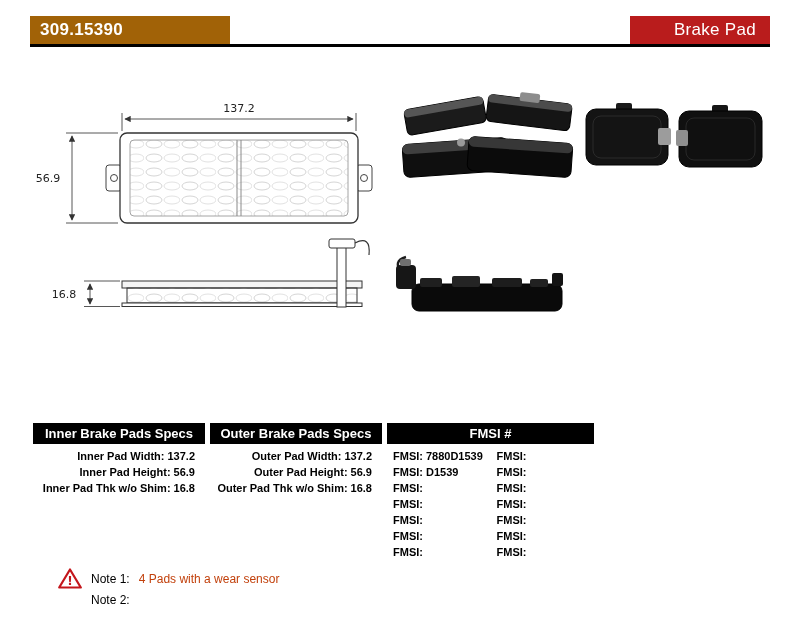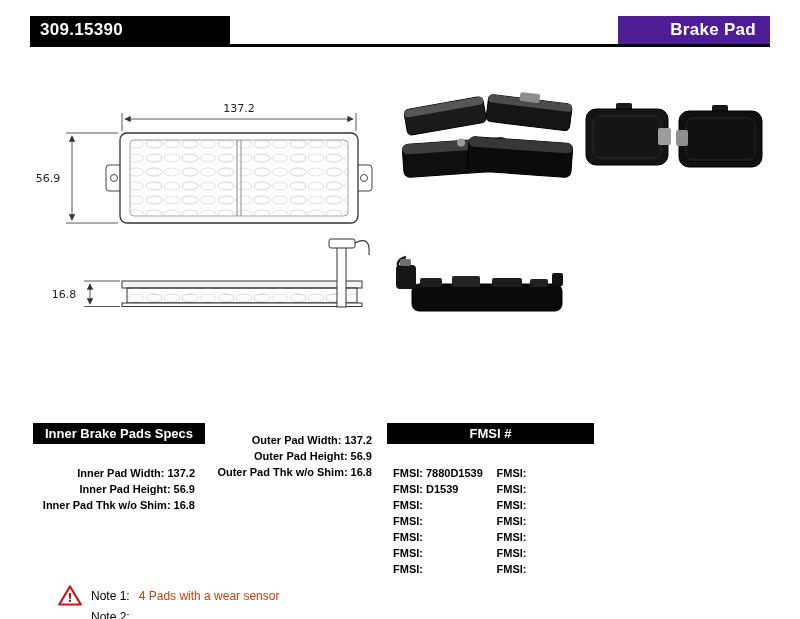--- a/index.html
+++ b/index.html
@@ -2,36 +2,36 @@
 <html><head>
 <meta charset="utf-8">
 <style>
   * { margin:0; padding:0; box-sizing:border-box; }
   html,body { background:#fff; }
   body { font-family:"Liberation Sans", sans-serif; }
   .page { width:800px; height:619px; background:#fff; position:relative; overflow:hidden; }
 
   
   .topbar { margin:16px 30px 0 30px; border-bottom:3px solid #000; display:flex; justify-content:space-between; align-items:flex-end; }
-  .pn-box { background:#000000; color:#fff; font-size:17px; font-weight:bold; padding:4px 12px 4px 10px; width:200px; letter-spacing:.3px; }
-  .type-box { background:#4c1d95; color:#fff; font-size:17px; font-weight:bold; padding:4px 14px; width:152px; text-align:right; letter-spacing:.3px; }
+  .pn-box { background:#a16207; color:#fff; font-size:17px; font-weight:bold; padding:4px 12px 4px 10px; width:200px; letter-spacing:.3px; }
+  .type-box { background:#b91c1c; color:#fff; font-size:17px; font-weight:normal; padding:4px 14px; width:140px; text-align:right; letter-spacing:.3px; }
 
   
   .diagram-wrap { margin-top:6px; }
   .diagram-svg { display:block; }
   .dimtext { font:11px "DejaVu Sans", sans-serif; fill:#222; }
 
   
   .specs { display:flex; gap:5px; padding-left:33px; margin-top:8px; }
   .col-inner { width:172px; }
   .col-outer { width:172px; }
   .col-fmsi  { width:207px; }
   .col-related { width:171px; }
   .col-head { background:#000; color:#fff; font-weight:bold; font-size:13px; text-align:center; height:21px; line-height:21px;margin-top:12px; }
-  .col-body { padding-top:21px; }
+  .col-body { padding-top:4px; }
   .row { font-weight:bold; font-size:11px; line-height:16px; color:#000; white-space:nowrap; }
   .rows-right .row { text-align:right; padding-right:10px; }
   .val { margin-left:3px; }
   .val:empty { display:none; }
   .fmsi-body { display:flex; }
   .fmsi-sub { width:50%; padding-left:6px; }
   .related-body { padding-left:8px; }
 
   
   .notes { margin:8px 0 0 58px; }
@@ -158,20 +158,21 @@
     <div class="col-inner">
       <div class="col-head">Inner Brake Pads Specs</div>
       <div class="col-body rows-right">
         <div class="row"><span class="lbl">Inner Pad Width:</span><span class="val">137.2</span></div>
         <div class="row"><span class="lbl">Inner Pad Height:</span><span class="val">56.9</span></div>
         <div class="row"><span class="lbl">Inner Pad Thk w/o Shim:</span><span class="val">16.8</span></div>
       </div>
     </div>
 
     <div class="col-outer">
+      <div class="col-head">Outer Brake Pads Specs</div>
       <div class="col-body rows-right">
         <div class="row"><span class="lbl">Outer Pad Width:</span><span class="val">137.2</span></div>
         <div class="row"><span class="lbl">Outer Pad Height:</span><span class="val">56.9</span></div>
         <div class="row"><span class="lbl">Outer Pad Thk w/o Shim:</span><span class="val">16.8</span></div>
       </div>
     </div>
 
     <div class="col-fmsi">
       <div class="col-head">FMSI #</div>
       <div class="col-body fmsi-body">

